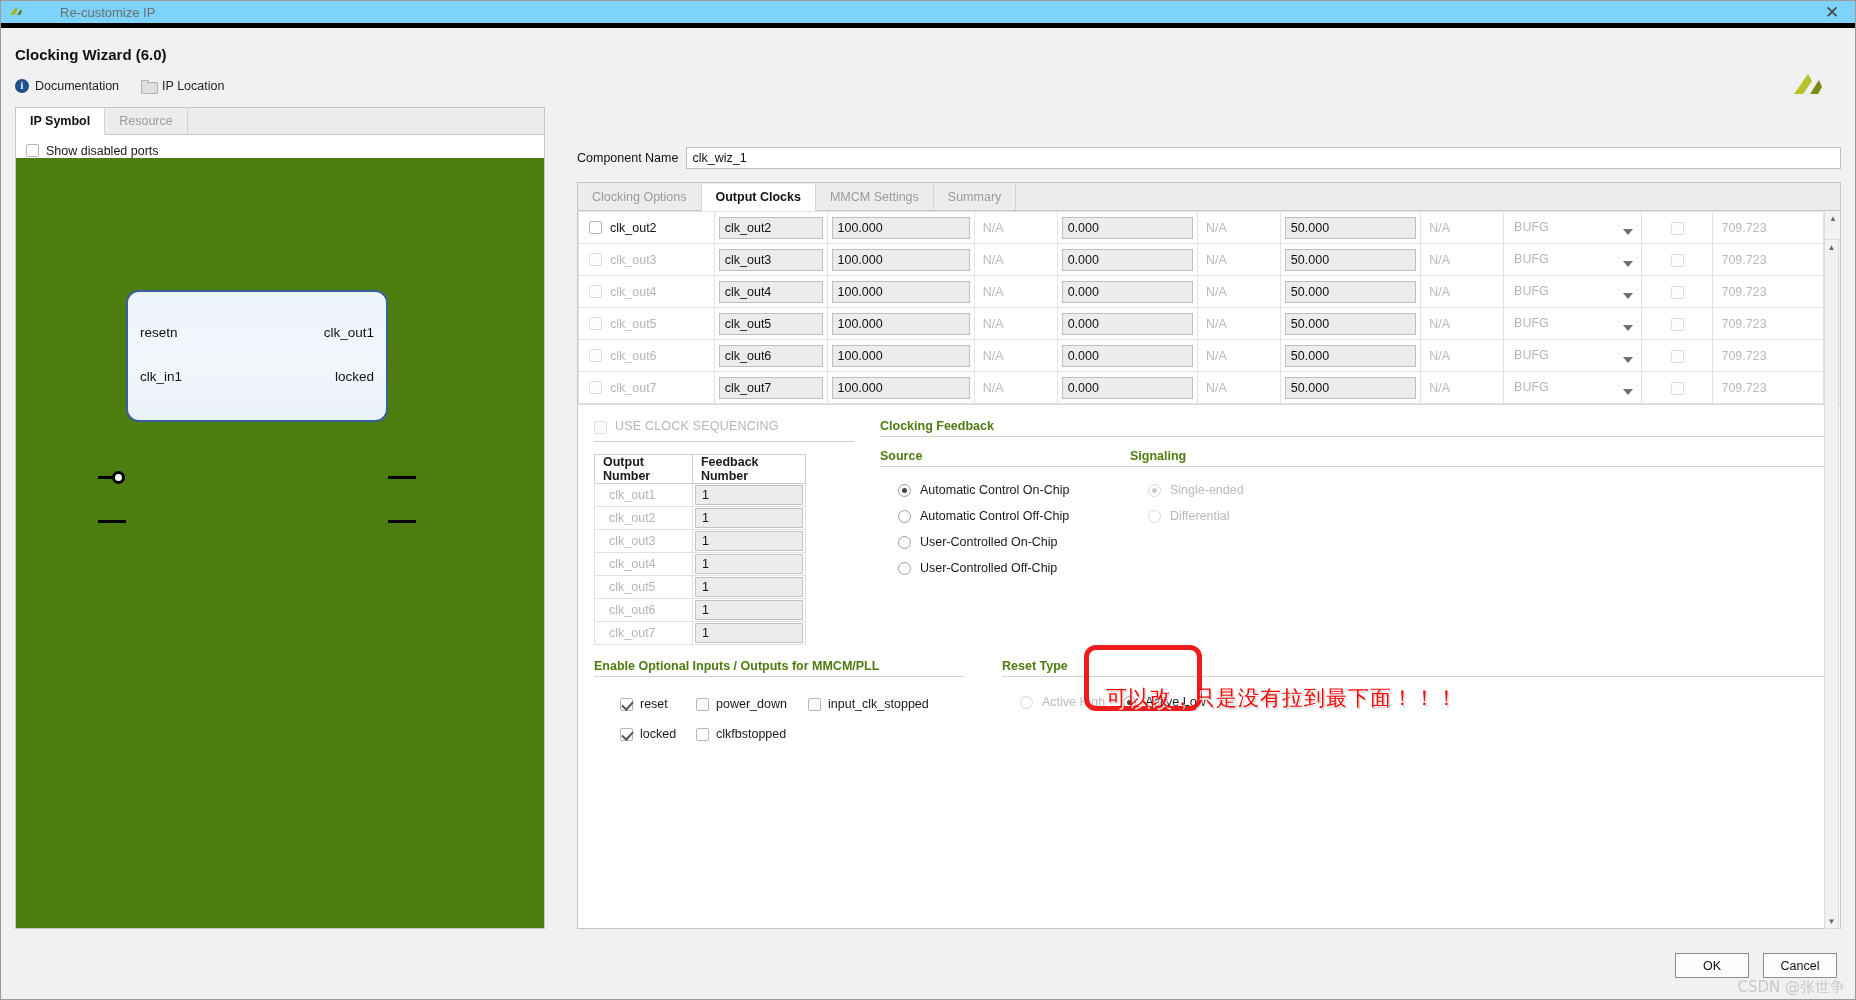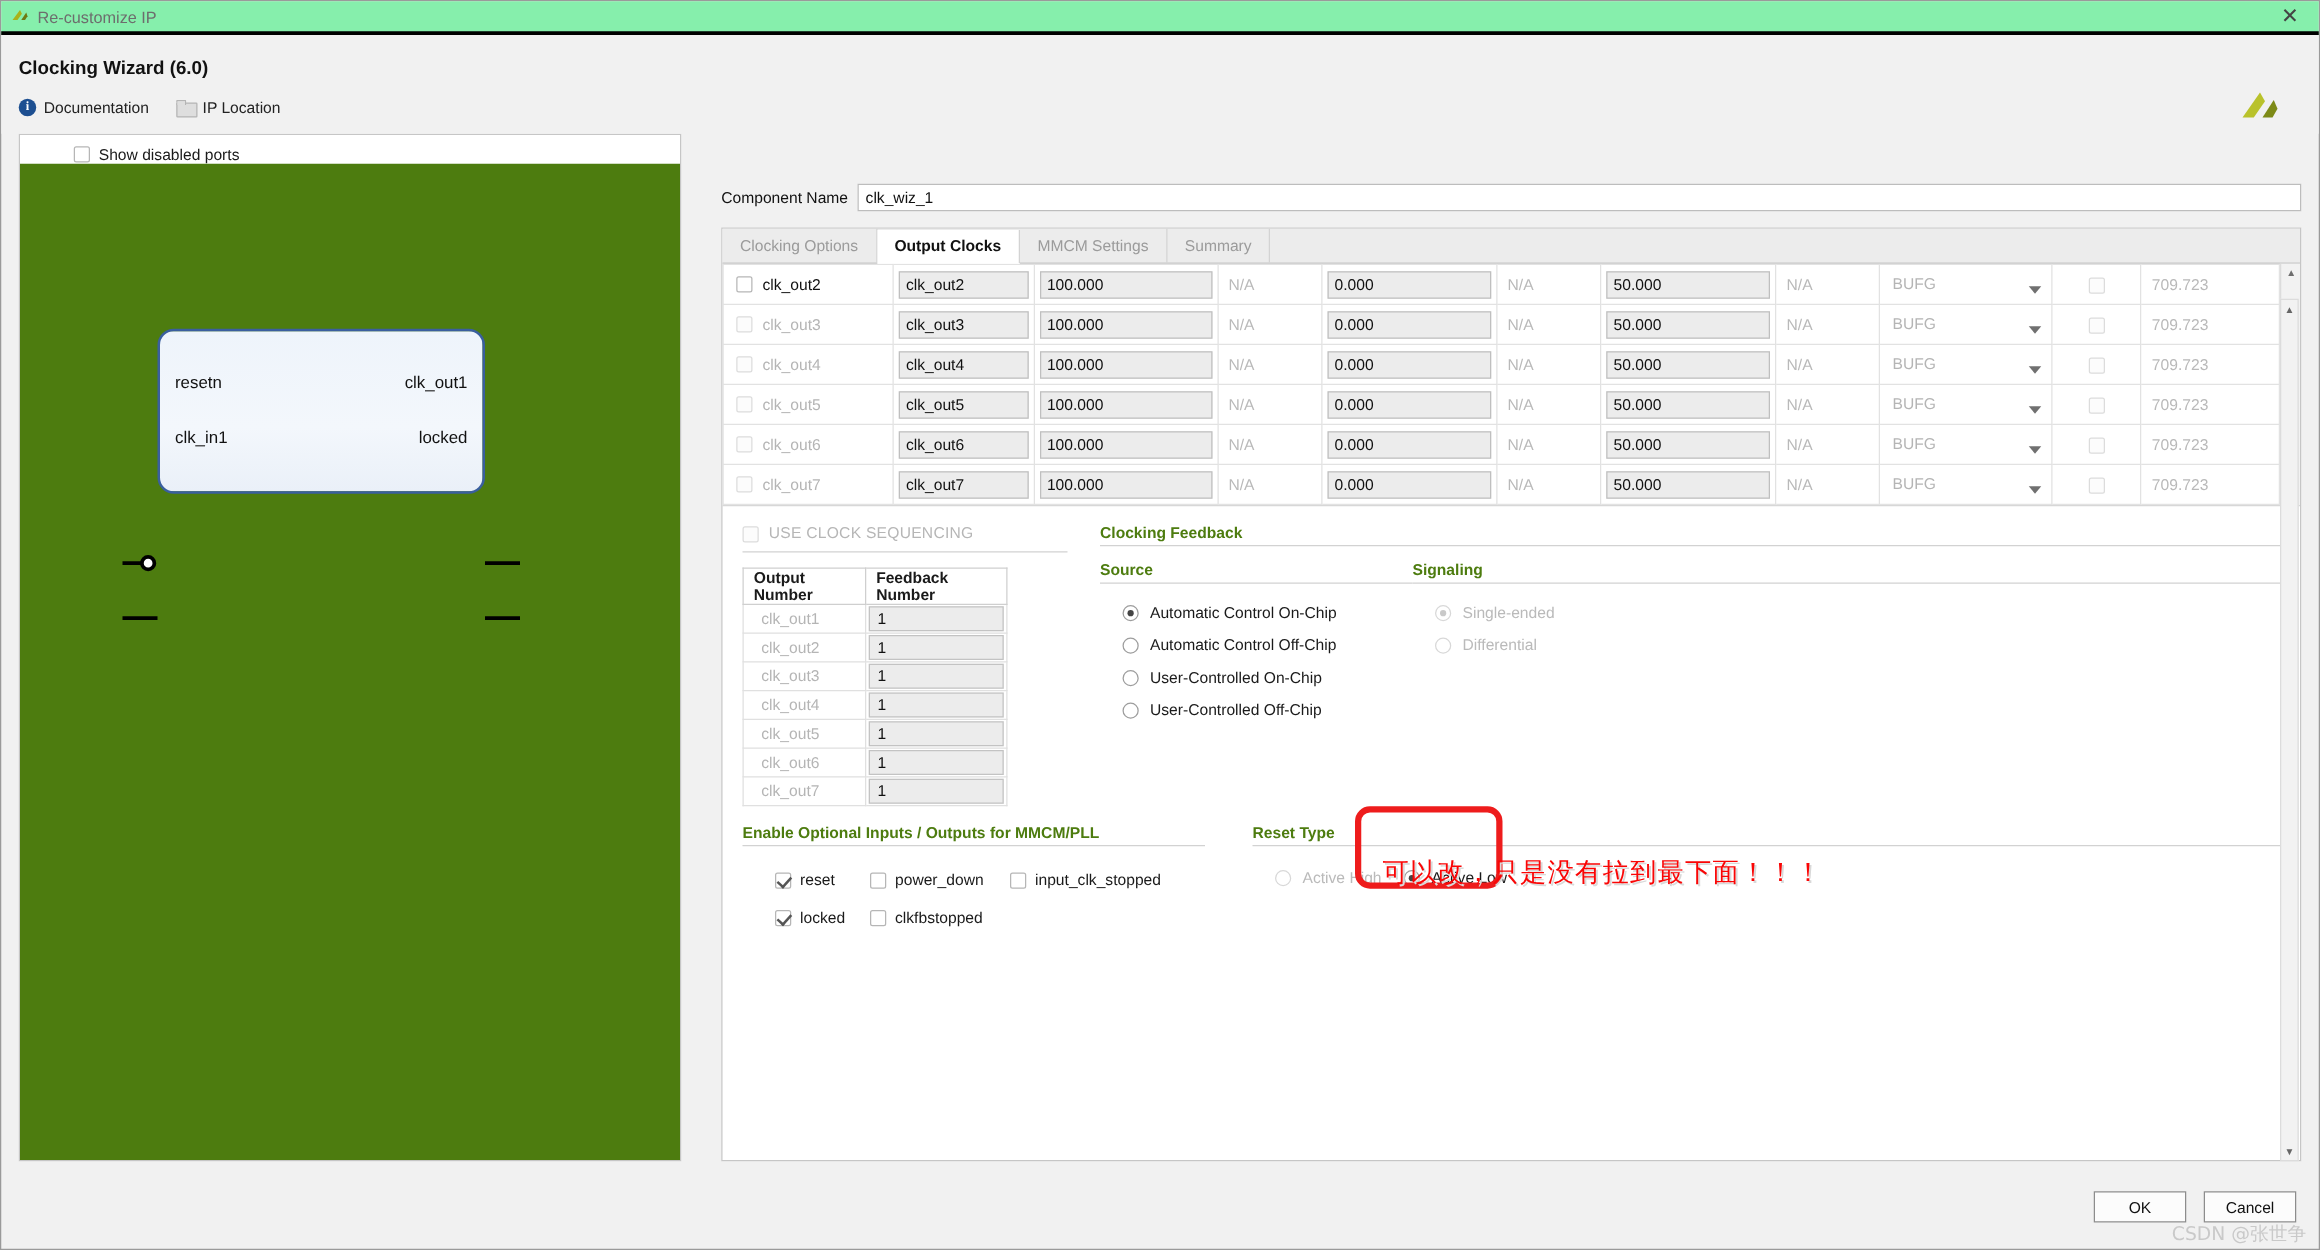--- a/index.html
+++ b/index.html
@@ -15,22 +15,22 @@
   }
 
   
   .window {
     position: absolute; left: 0; top: 0; width: 1856px; height: 1000px;
     background: #f1f1f1;
     border: 1px solid #9a9a9a;
     display: flex; flex-direction: column;
   }
   .titlebar {
-    height: 27px; background: #86efac; border-bottom: 3px solid #000000;
-    display: flex; align-items: center; padding: 0 6px; flex: 0 0 27px;
+    height: 27px; background: #7dd3fc; border-bottom: 5px solid #000000;
+    display: flex; align-items: center; padding: 0 6px; flex: 0 0 27px; gap: 30px;
   }
   .titlebar .tb-icon { width: 18px; height: 18px; margin-right: 5px; display:flex; align-items:center; justify-content:center;}
   .titlebar .tb-title { color: #6d6d6d; font-size: 13px; }
   .titlebar .tb-close {
     margin-left: auto; width: 34px; height: 26px; display: flex;
     align-items: center; justify-content: center; color: #444; font-size: 17px;
     font-family: "DejaVu Sans", sans-serif; line-height: 1;
   }
 
   .headerzone { background: #f1f1f1; flex: 0 0 auto; padding: 0 0 0 0; position: relative; }
@@ -61,21 +61,21 @@
     width: 530px; flex: 0 0 530px; display: flex; flex-direction: column;
     border: 1px solid #c6c6c6; background: #fff; margin-bottom: 14px;
   }
   .tabstrip { display: flex; align-items: flex-end; height: 27px; background: #ececec; border-bottom: 1px solid #c6c6c6; }
   .tab {
     height: 27px; padding: 0 14px; display: flex; align-items: center;
     font-size: 12.5px; color: #9b9b9b; border-right: 1px solid #d3d3d3;
   }
   .tab.active { background: #ffffff; color: #111; font-weight: bold; border-bottom: 1px solid #fff; margin-bottom:-1px; }
   .tab.blankfill { flex: 1 1 auto; border-right: none; }
-  .showports { display: flex; align-items: flex-start; gap: 7px; padding: 9px 12px 0 10px; font-size: 12.5px; margin-left: 33px;}
+  .showports { display: flex; align-items: flex-start; gap: 7px; padding: 9px 12px 0 10px; font-size: 12.5px;}
   .symbol-canvas { flex: 1 1 auto; position: relative; background: #4d7c0f; }
 
   .ipbox {
     position: absolute; left: 110px; top: 132px; width: 262px; height: 132px;
     border: 2px solid #3a5f9e; border-radius: 13px;
     background: linear-gradient(180deg,#eef4fb 0%, #f3f7fc 60%, #eaf0f8 100%);
   }
   .ipbox .pin-label { position: absolute; font-size: 13.5px; color: #111; }
   .wire { position: absolute; background: #000; height: 3px; }
   .bubble {
@@ -212,20 +212,29 @@
       <svg width="34" height="34" viewBox="0 0 34 34">
         <path d="M3 26 L17 6 L21 13 L12 26 Z" fill="#b9c22b"></path>
         <path d="M19 26 L28 12 L31 19 L27 26 Z" fill="#7d8a17"></path>
       </svg>
     </div>
   </div>
 
   <div class="body-split">
 
     <div class="left-panel">
+      <div class="tabstrip">
+        <div class="tab active">
+          <span>IP Symbol</span>
+        </div>
+        <div class="tab">
+          <span>Resource</span>
+        </div>
+        <div class="tab blankfill"></div>
+      </div>
       <div class="showports">
         <span class="cbx"></span>
         <span>Show disabled ports</span>
       </div>
 
       <div class="symbol-canvas">
 
         <div class="wire" style="left:82px; top:318px; width:22px;"></div>
         <div class="bubble" style="left:96px; top:313px;"></div>
         <div class="wire" style="left:82px; top:362px; width:28px;"></div>

